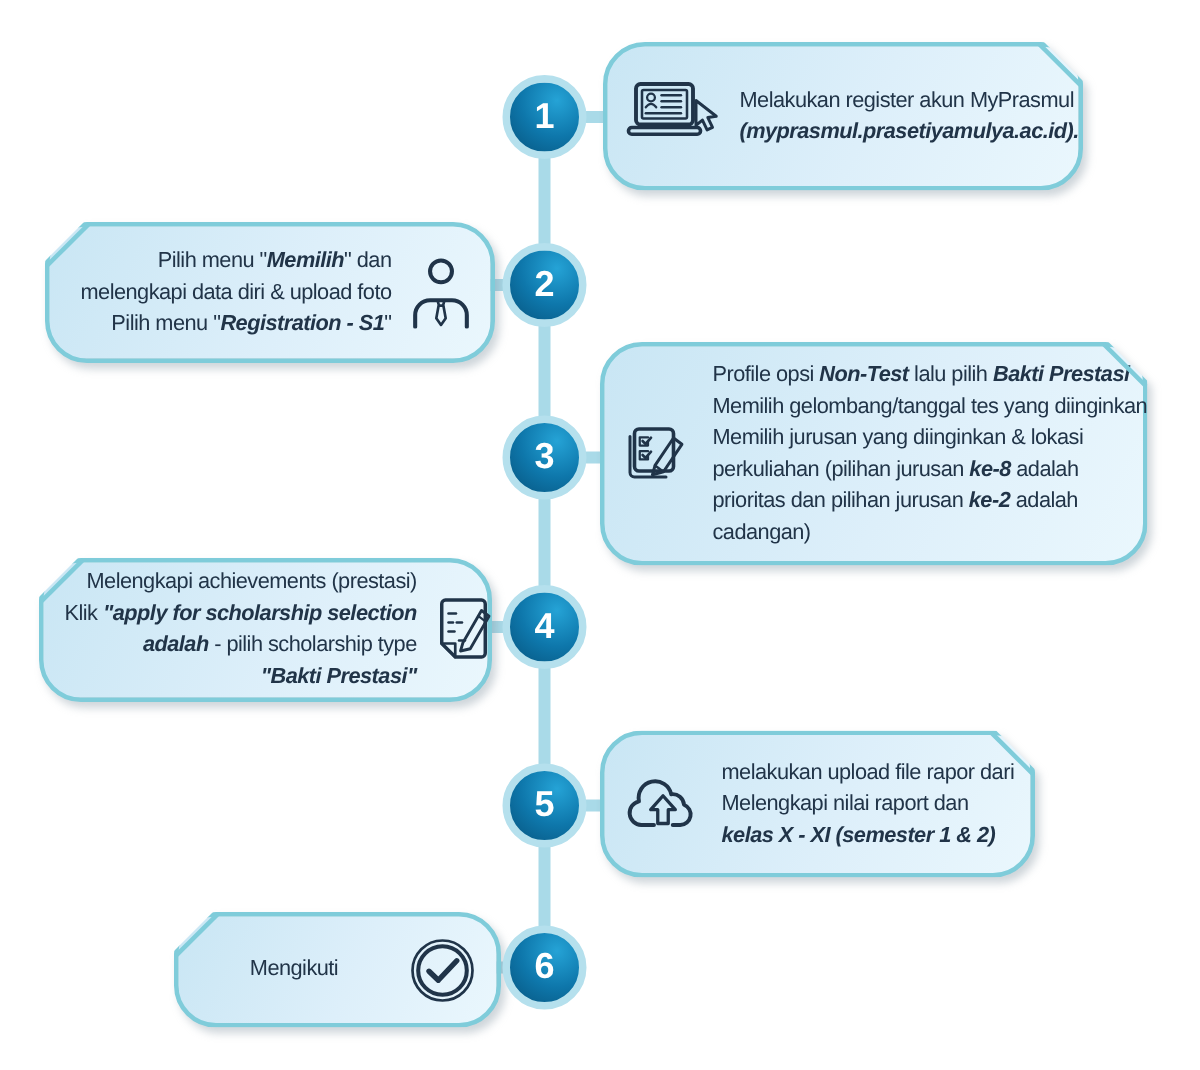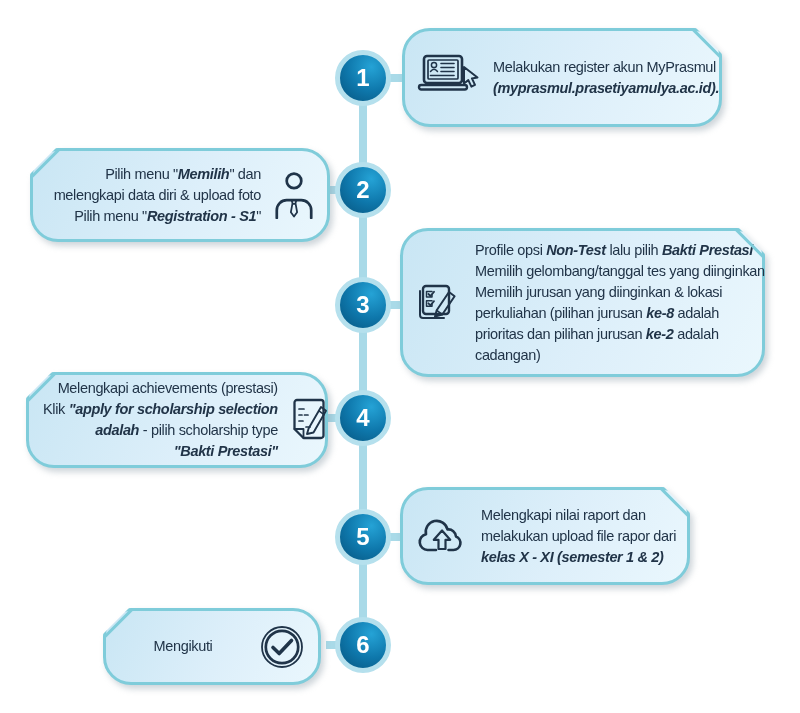--- a/index.html
+++ b/index.html
@@ -42,21 +42,21 @@
   .txt.al-right{text-align:right;}
   .txt.al-center{text-align:center;}
   svg{display:block;}
   svg *{stroke:#203449;fill:none;stroke-linecap:round;stroke-linejoin:round;}
   
   .wrap-s1{left:402px;top:28px;width:320px;height:99px;}
   .wrap-s2{left:30px;top:148px;width:300px;height:94px;}
   .wrap-s3{left:400px;top:228px;width:365px;height:149px;}
   .wrap-s4{left:26px;top:372px;width:302px;height:96px;}
   .wrap-s5{left:400px;top:487px;width:290px;height:98px;}
-  .wrap-s6{left:103px;top:608px;width:218px;height:77px;}
+  .wrap-s6{left:116px;top:608px;width:218px;height:77px;}
   .badge-s1{left:335px;top:50px;}  .badge-s2{left:335px;top:162px;}
   .badge-s3{left:335px;top:277px;} .badge-s4{left:335px;top:390px;}
   .badge-s5{left:335px;top:509px;} .badge-s6{left:335px;top:617px;}
   .stub-s1{left:386px;top:74px;width:18px;}
   .stub-s2{left:326px;top:186px;width:14px;}
   .stub-s3{left:386px;top:301px;width:16px;}
   .stub-s4{left:324px;top:414px;width:16px;}
   .stub-s5{left:386px;top:533px;width:16px;}
   .stub-s6{left:326px;top:641px;width:14px;}
   .pad-r{padding:6px 14px 6px 12px;}
@@ -186,22 +186,22 @@
   <div class="shadow-wrap wrap-s5">
     <div class="box bevel-tr pad-r">
       <div class="icon-slot">
         <svg width="54" height="42" viewBox="0 0 54 42">
           <path d="M21 35 H12.5 A8 8 0 0 1 11 19.2 A11 11 0 0 1 32.5 14.5 A7.5 7.5 0 0 1 41 21.5 a7 7 0 0 1 -2.5 13.5 H33.5" stroke-width="2.6"></path>
           <path d="M27 15.5 L18.8 24.8 h4.7 V34 h7 v-9.2 h4.7 z" stroke-width="2.2"></path>
         </svg>
       </div>
       <div class="gap"></div>
       <div class="txt al-left">
+          <div class="tline"><span>melakukan upload file rapor dari</span></div>
           <div class="tline"><span>Melengkapi nilai raport dan</span></div>
-          <div class="tline"><span>melakukan upload file rapor dari</span></div>
           <div class="tline"><span class="b">kelas X - XI (semester 1 &amp; 2)</span></div>
         </div>
     </div>
   </div>
   <div class="badge badge-s5">
     <span>5</span>
   </div>
 
   <div class="shadow-wrap wrap-s6">
     <div class="box bevel-tl pad-l">

